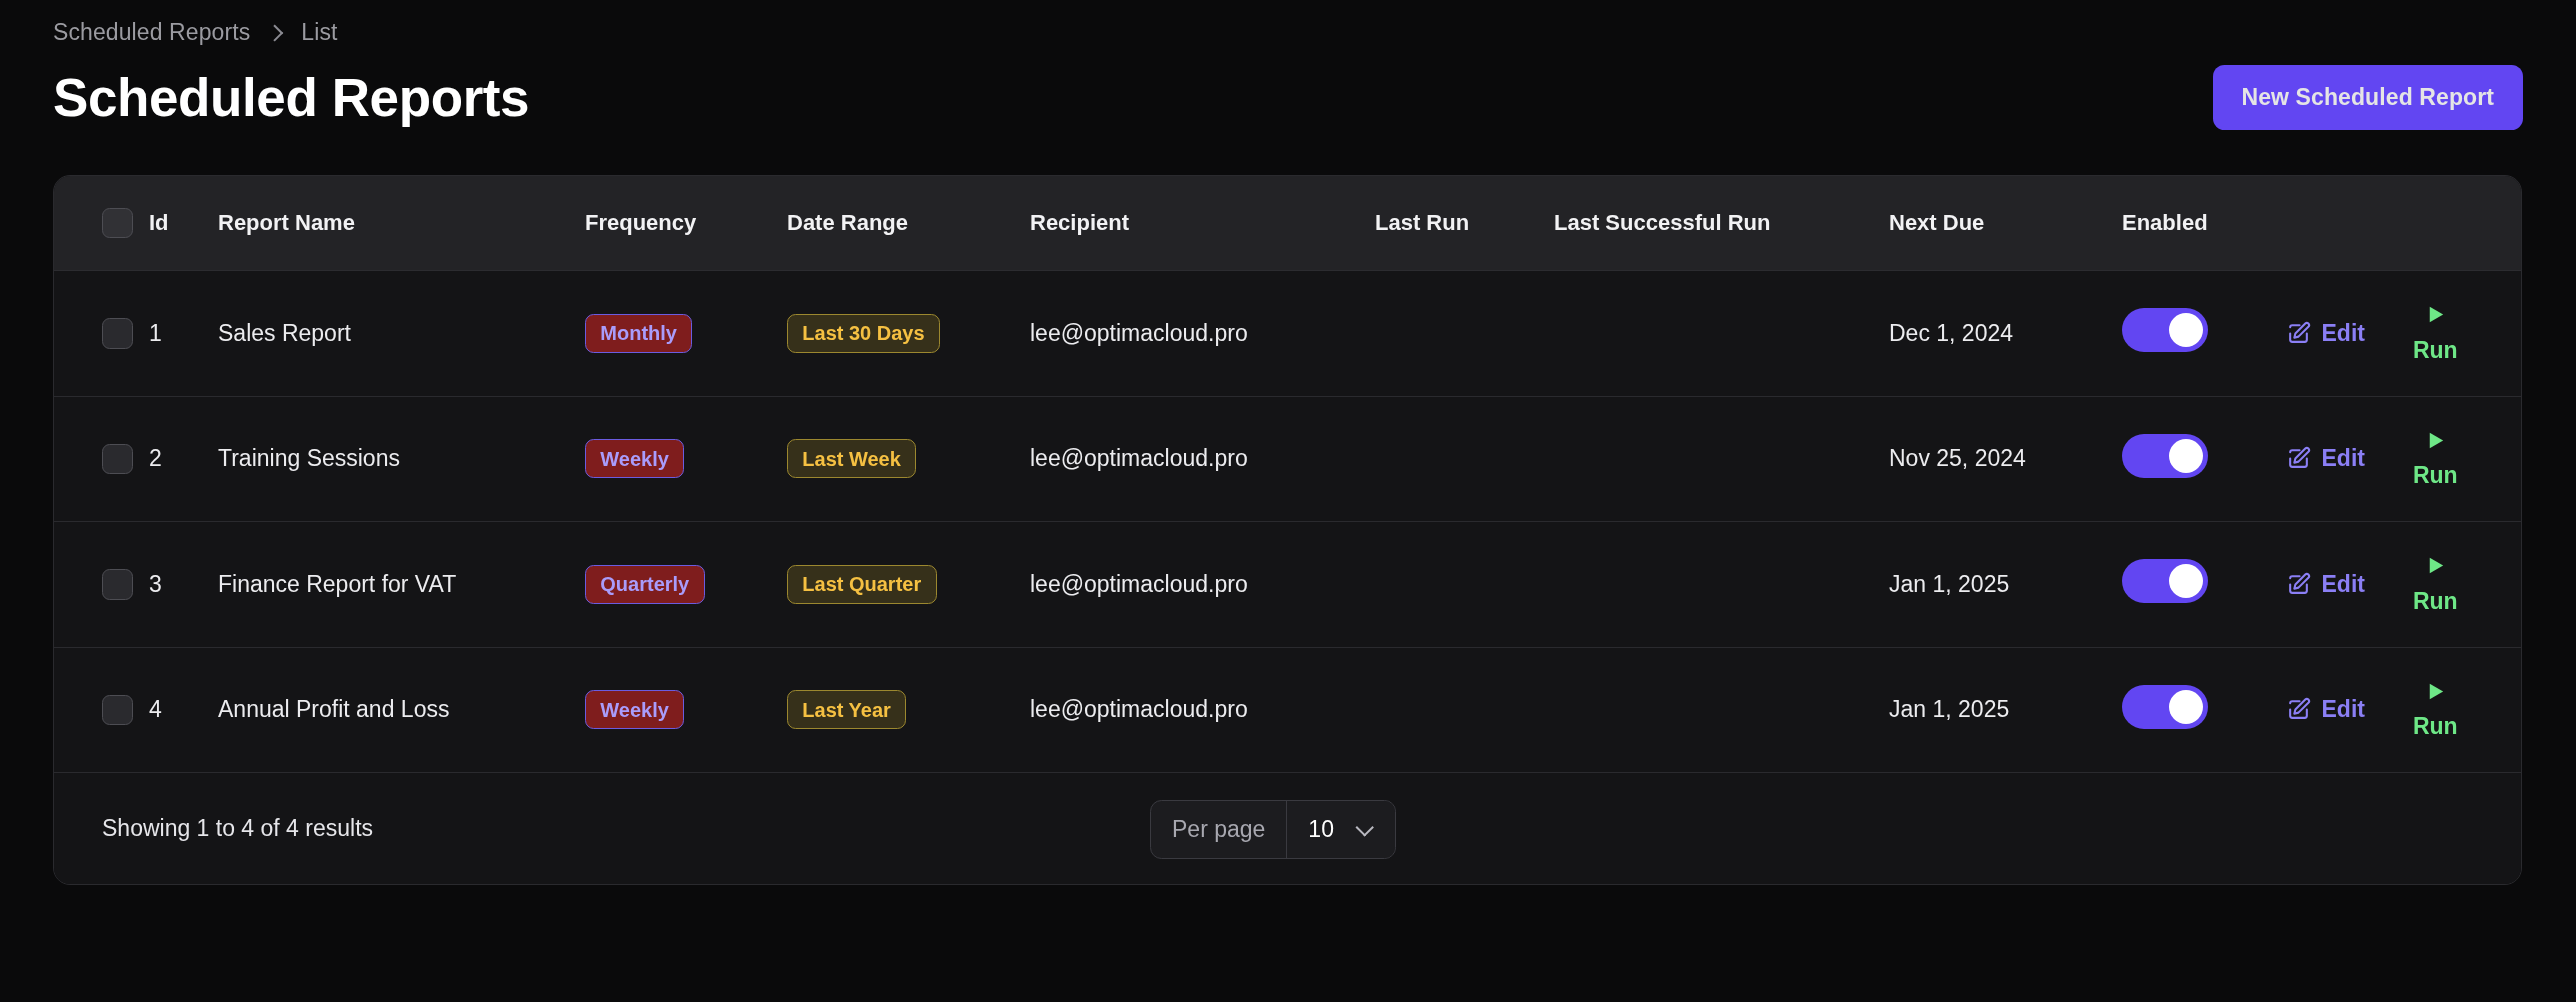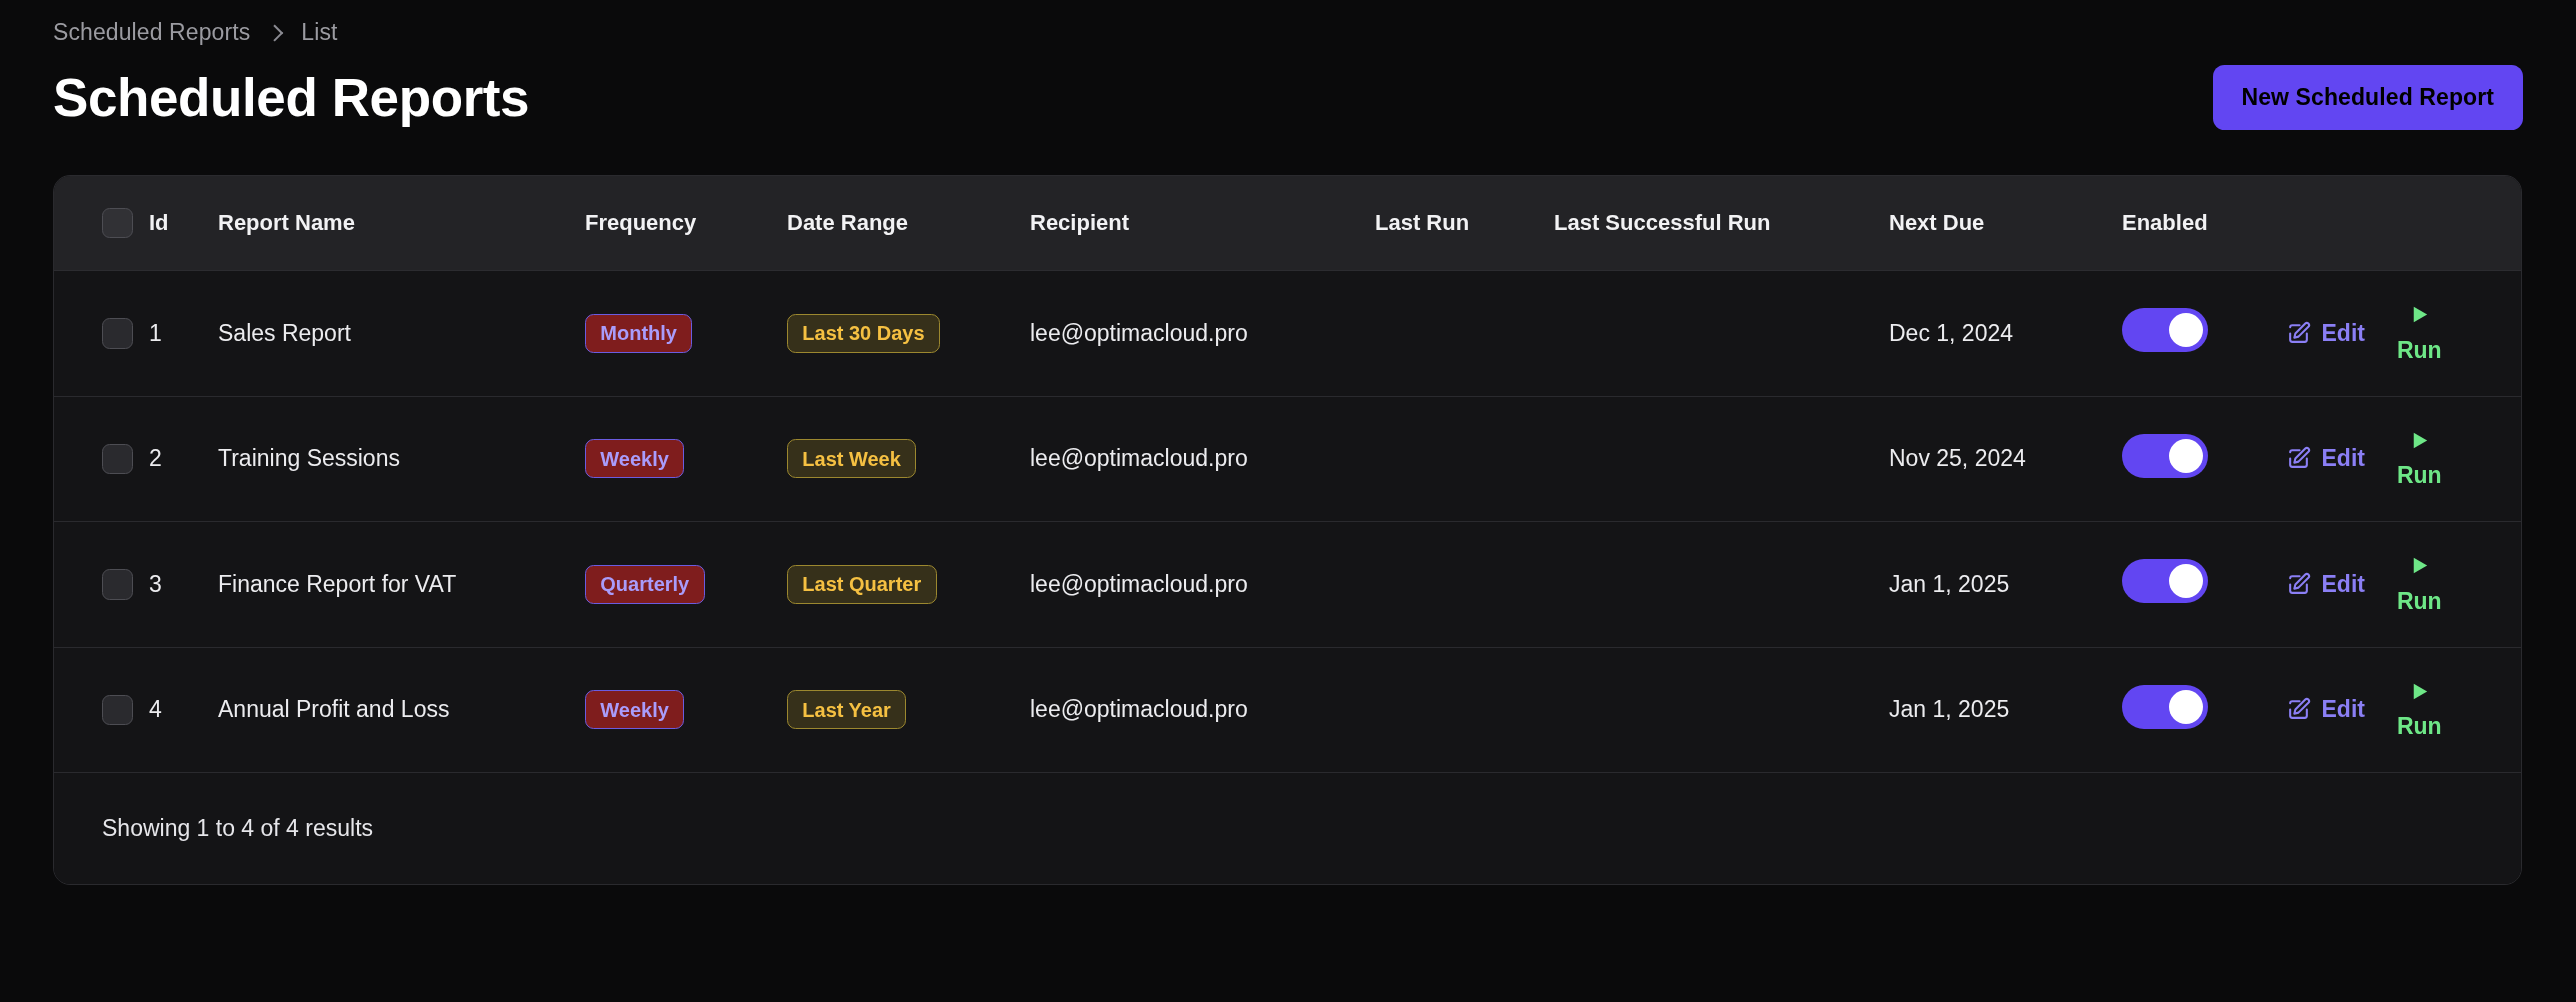--- a/index.html
+++ b/index.html
@@ -62,21 +62,21 @@
   }
   .page-title {
     font-size: 53px;
     font-weight: bold;
     color: #ffffff;
     letter-spacing: -0.4px;
     line-height: 1;
   }
   .btn-primary {
     background: #6246f2;
-    color: #000000;
+    color: #e5e5e5;
     font-size: 23px;
     font-weight: bold;
     border: none;
     border-radius: 11.4px;
     padding: 19px 29px;
     cursor: pointer;
     white-space: nowrap;
     letter-spacing: 0.1px;
     font-family: "Liberation Sans", sans-serif;
   }
@@ -177,21 +177,21 @@
     top: 4.8px; left: 47px;
     width: 34px; height: 34px;
     border-radius: 50%;
     background: #ffffff;
   }
 
   
   .actions {
     display: flex;
     align-items: center;
-    gap: 32px;
+    gap: 48px;
   }
   .act {
     display: inline-flex;
     align-items: center;
     gap: 10.5px;
     font-size: 23px;
     font-weight: bold;
     cursor: pointer;
     white-space: nowrap;
   }
@@ -452,17 +452,24 @@
                   <span>Run</span>
                 </span>
               </div>
             </td>
           </tr>
         </tbody>
     </table>
 
     <div class="card-foot">
       <span class="result-text">Showing 1 to 4 of 4 results</span>
+      <div class="perpage">
+        <span class="perpage-label">Per page</span>
+        <div class="perpage-select">
+          <span>10</span>
+          <span class="chev"></span>
+        </div>
+      </div>
     </div>
   </div>
 
 </div>
 
 
 </body></html>

